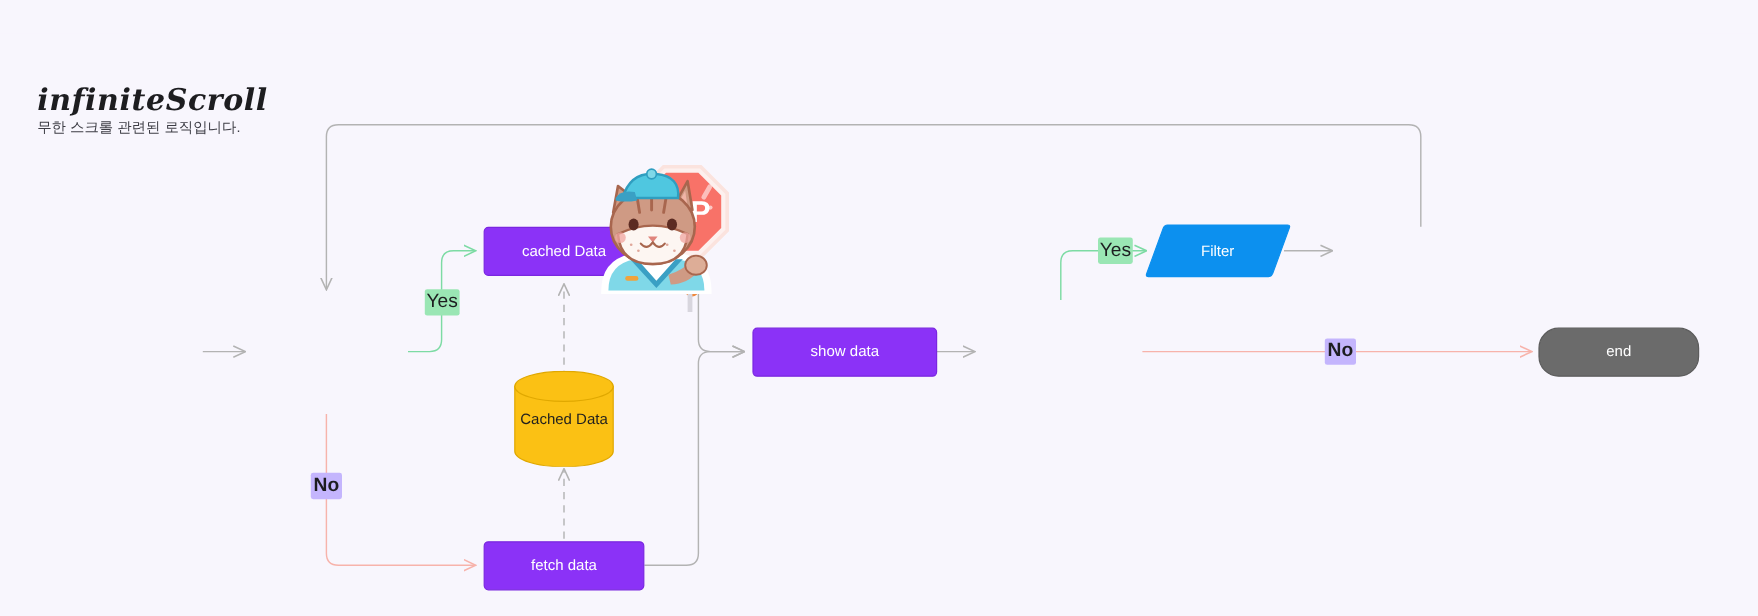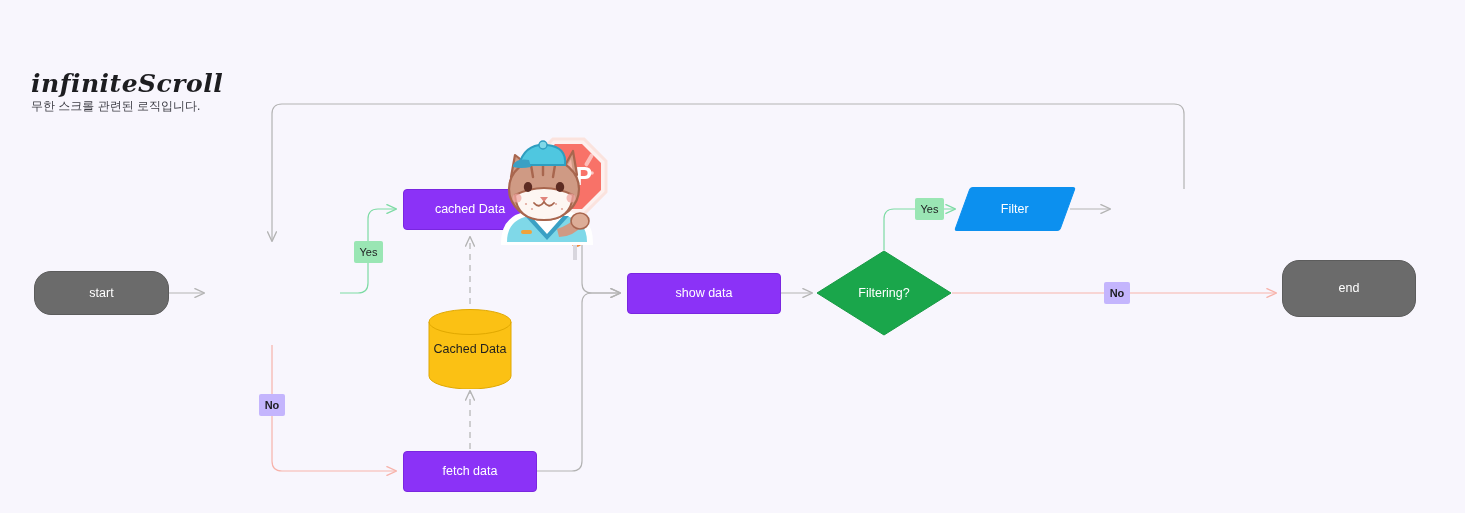--- a/index.html
+++ b/index.html
@@ -115,21 +115,21 @@
     pointer-events: none;
   }
 
   
   .elabel {
     position: absolute;
     box-sizing: border-box;
     display: flex;
     align-items: center;
     justify-content: center;
-    font-size: 11px;
+    font-size: 16px;
     color: #1d1d20;
     border-radius: 2px;
     padding: 3px 8px;
   }
   .elabel-yes { background: #9ae6b4; }
   .elabel-no  { background: #c4b5fd; font-weight: bold; }
 
   
   #wip-sticker {
     position: absolute;
@@ -190,23 +190,20 @@
      Filter --&gt;
     <path d="M884,222 L884,191 Q884,181 894,181 L955,181" fill="none" stroke="#7ddba4" stroke-width="1.2" marker-end="url(#ah-green)"></path>
 
     
     <path d="M1070,181 L1110,181" fill="none" stroke="#b3b3b3" stroke-width="1.2" marker-end="url(#ah-gray)"></path>
 
      end --&gt;
     <path d="M952,265 L1276,265" fill="none" stroke="#f7b3ab" stroke-width="1.2" marker-end="url(#ah-pink)"></path>
   </svg>
 
-  <div class="node term" style="left:34px; top:243px; width:135px; height:44px;">
-    <span>start</span>
-  </div>
 
 
   <div class="node proc" style="left:403px; top:161px; width:134px; height:41px;">
     <span>cached Data</span>
   </div>
 
   <div class="db-wrap" style="left:428px; top:281px; width:84px; height:80px;">
     <svg width="84" height="80">
       <path d="M1,13 L1,67 A41,13 0 0 0 83,67 L83,13 Z" fill="#fbc114" stroke="#e0a800" stroke-width="1"></path>
       <ellipse cx="42" cy="13" rx="41" ry="12.5" fill="#fbc114" stroke="#e0a800" stroke-width="1"></ellipse>
@@ -215,33 +212,27 @@
   </div>
 
   <div class="node proc" style="left:403px; top:423px; width:134px; height:41px;">
     <span>fetch data</span>
   </div>
 
   <div class="node proc" style="left:627px; top:245px; width:154px; height:41px;text-align:center;">
     <span>show data</span>
   </div>
 
-  <div class="dec-wrap" style="left:816px; top:222px; width:136px; height:86px;">
-    <svg width="136" height="86">
-      <polygon points="68,1 135,43 68,85 1,43" fill="#1aa64b" stroke="#179a44" stroke-width="1"></polygon>
-    </svg>
-    <div class="dec-label">Filtering?</div>
-  </div>
 
   <div class="node io" style="left:962px; top:159px; width:106px; height:44px;">
     <span>Filter</span>
   </div>
 
 
-  <div class="node term" style="left:1282px; top:232px; width:134px; height:57px;">
+  <div class="node term" style="left:1282px; top:245px; width:134px; height:41px;">
     <span>end</span>
   </div>
 
   <div class="elabel elabel-yes" style="left:354px; top:213px; width:29px; height:22px;">Yes</div>
 
   <div class="elabel elabel-no" style="left:259px; top:366px; width:26px; height:22px;">No</div>
 
   <div class="elabel elabel-yes" style="left:915px; top:170px; width:29px; height:22px;">Yes</div>
 
   <div class="elabel elabel-no" style="left:1104px; top:254px; width:26px; height:22px;">No</div>

